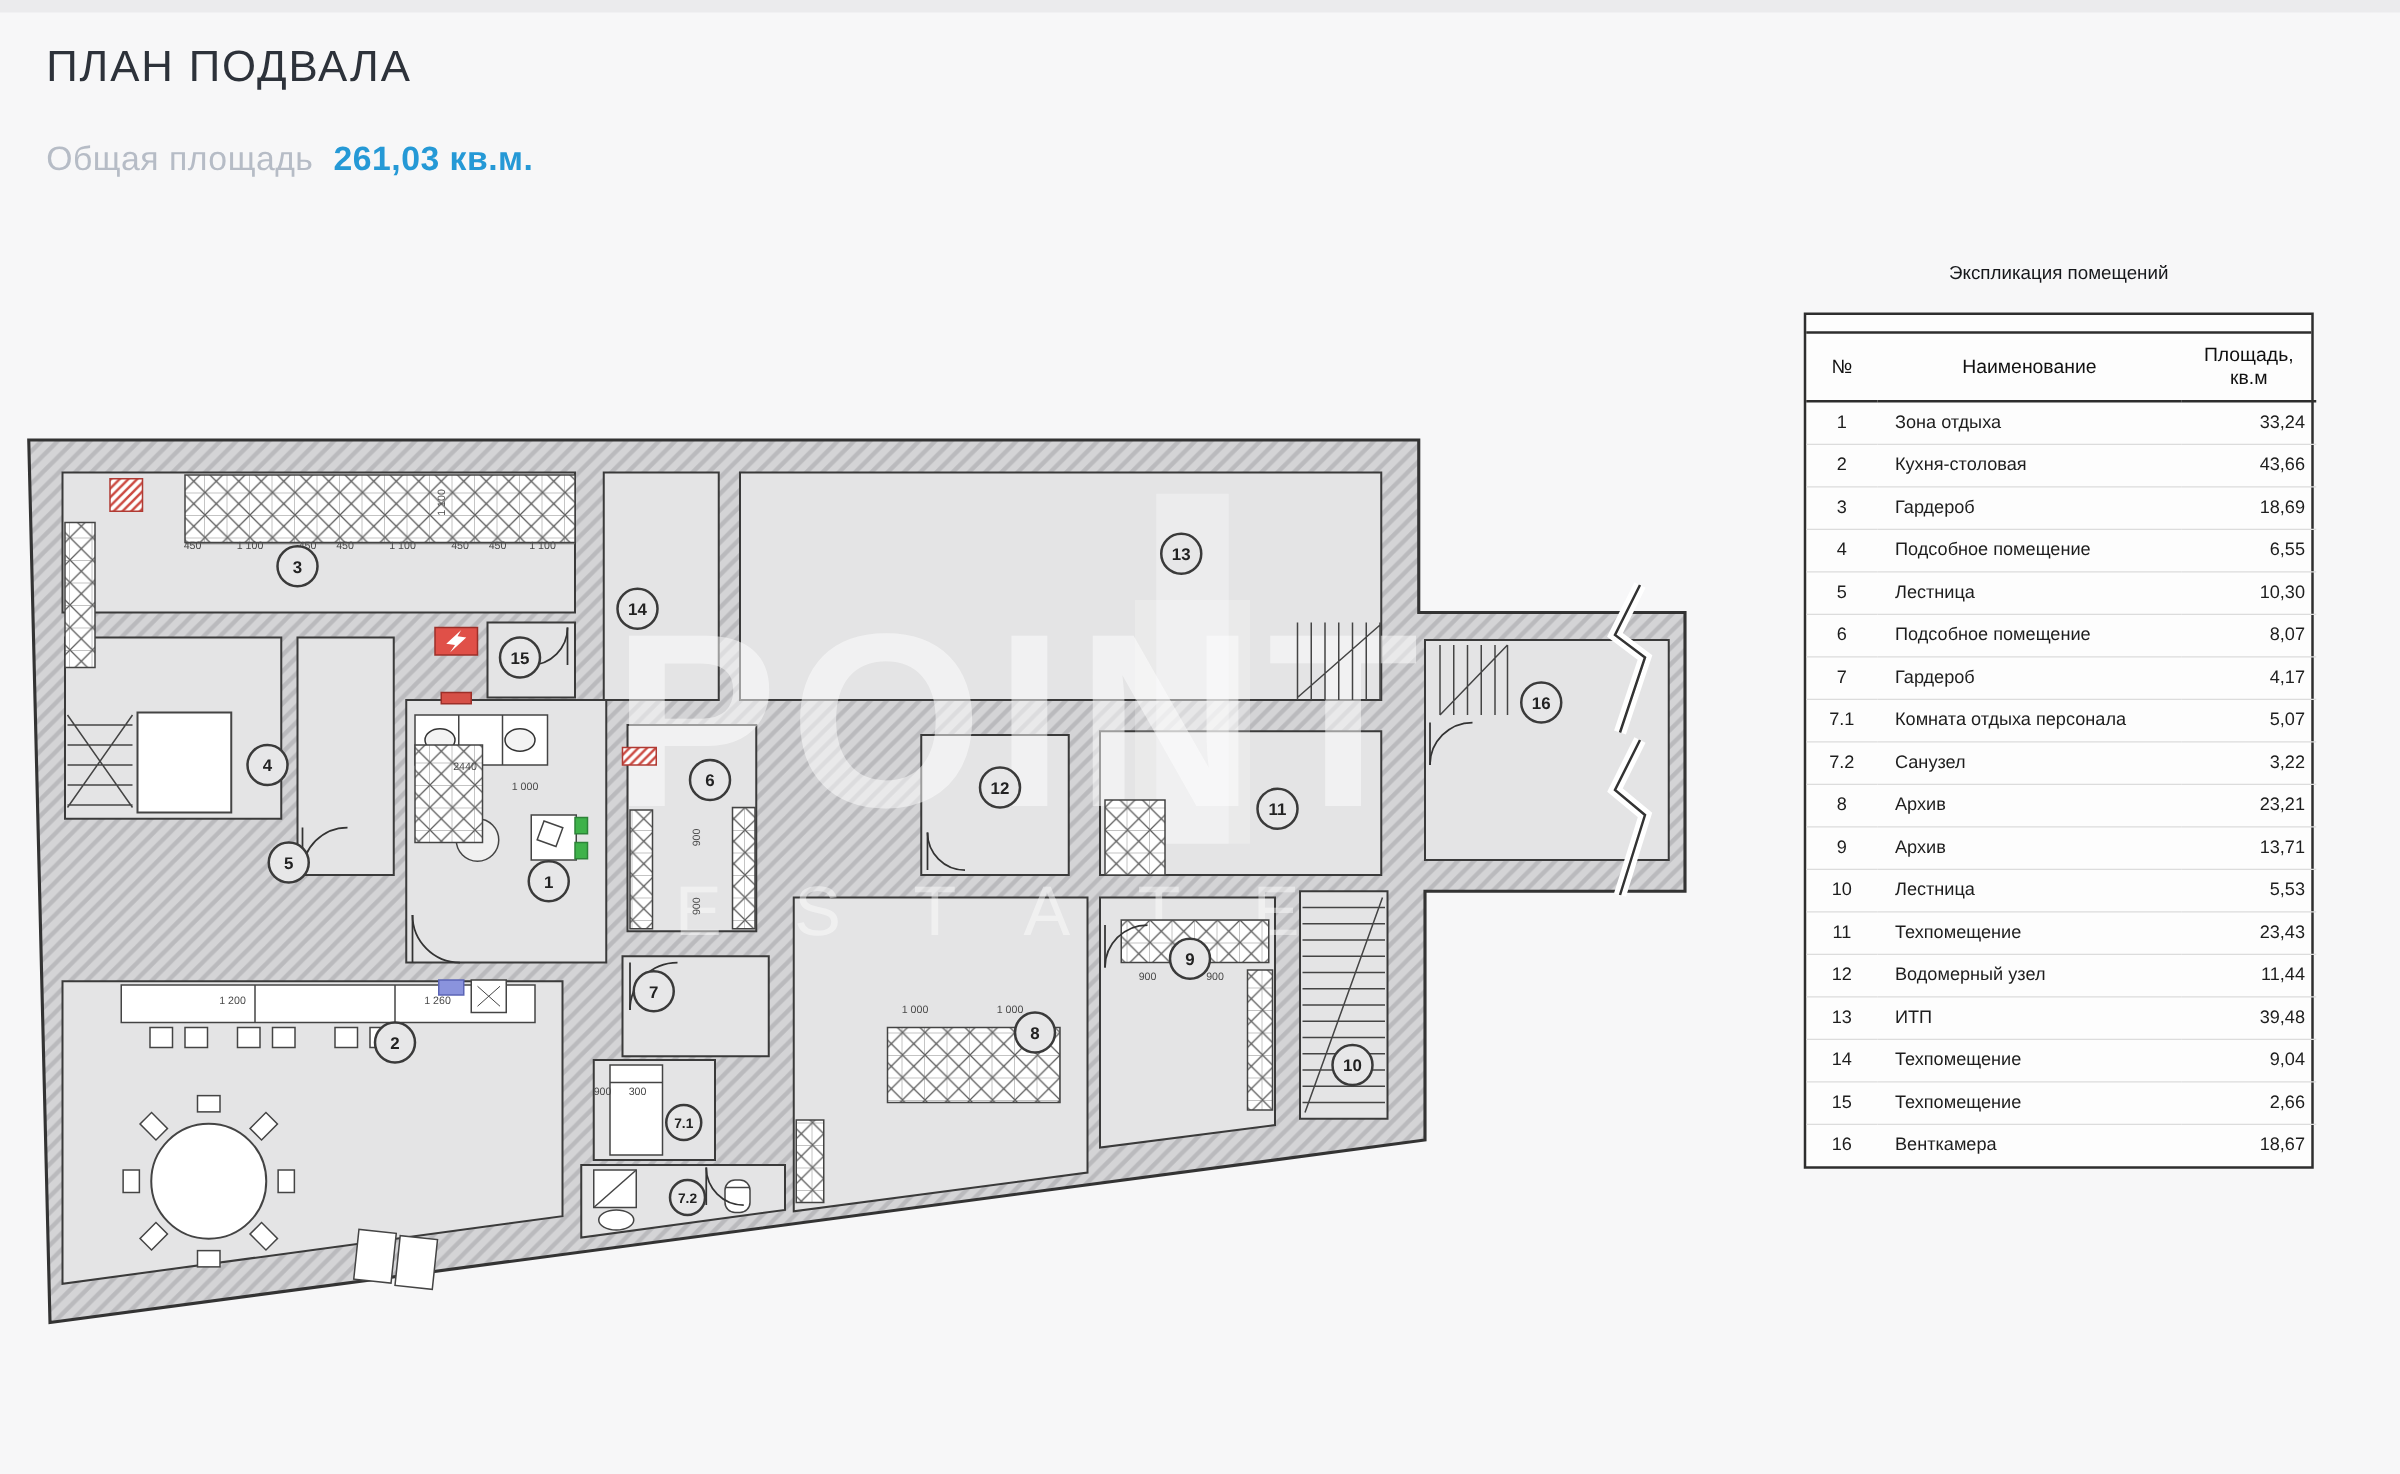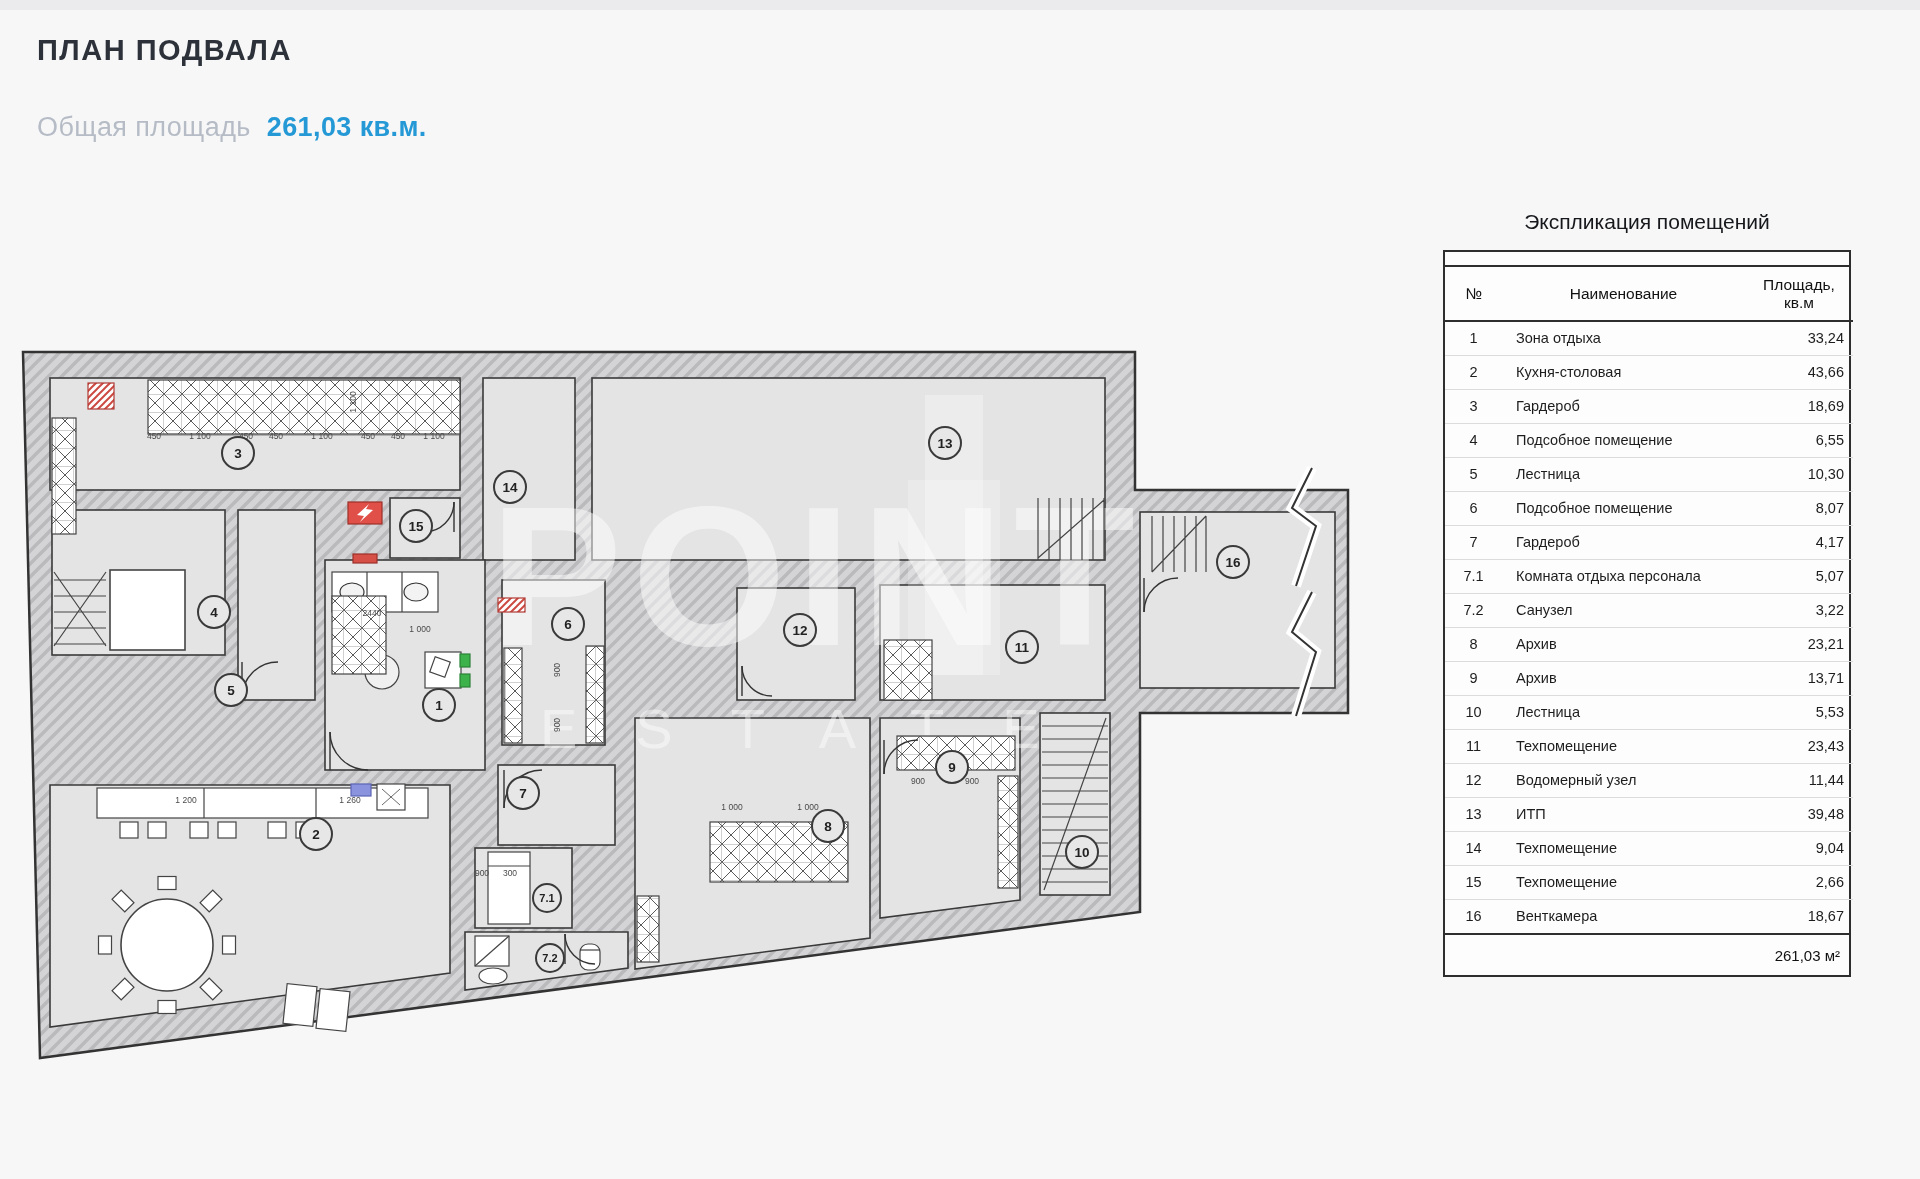--- a/index.html
+++ b/index.html
@@ -5,28 +5,28 @@
   html,body{margin:0;padding:0;}
   body{
     width:1920px;height:1179px;position:relative;overflow:hidden;
     background:#f7f7f8;
     font-family:"Liberation Sans",sans-serif;
     color:#222;
   }
   .topbar{position:absolute;left:0;top:0;width:100%;height:10px;background:#ebebed;}
   .page-title{
     position:absolute;left:37px;top:34px;
-    font-size:29px;font-weight:700;letter-spacing:1.5px;color:#2d323a;
+    font-size:35px;font-weight:400;letter-spacing:1.5px;color:#2d323a;
   }
   .subtitle{position:absolute;left:37px;top:112px;font-size:27px;color:#b6bcc6;letter-spacing:.4px;}
   .subtitle .val{color:#2599d6;font-weight:700;margin-left:16px;}
 
   .legend-title{
     position:absolute;left:1443px;top:210px;width:408px;
-    text-align:center;font-size:21px;color:#16181b;
+    text-align:center;font-size:15px;color:#16181b;
   }
   .legend{
     position:absolute;left:1443px;top:250px;width:408px;
     border:2px solid #2e2e2e;background:#fdfdfd;box-sizing:border-box;
   }
   .legend .strip{height:13px;border-bottom:2px solid #2e2e2e;}
   .legend table{width:100%;border-collapse:collapse;table-layout:fixed;}
   .legend thead tr{height:54px;border-bottom:2px solid #2e2e2e;}
   .legend th{font-size:15.5px;font-weight:400;color:#111;text-align:center;}
   .legend tbody tr{height:34px;border-bottom:1px solid #dcdcdc;}
@@ -380,14 +380,13 @@
           <td class="name">Техпомещение</td>
           <td class="area">2,66</td>
         </tr>
         <tr>
           <td class="num">16</td>
           <td class="name">Венткамера</td>
           <td class="area">18,67</td>
         </tr>
       </tbody>
   </table>
-  <div class="total">261,03 м²</div>
 </div>
 
 </body></html>

